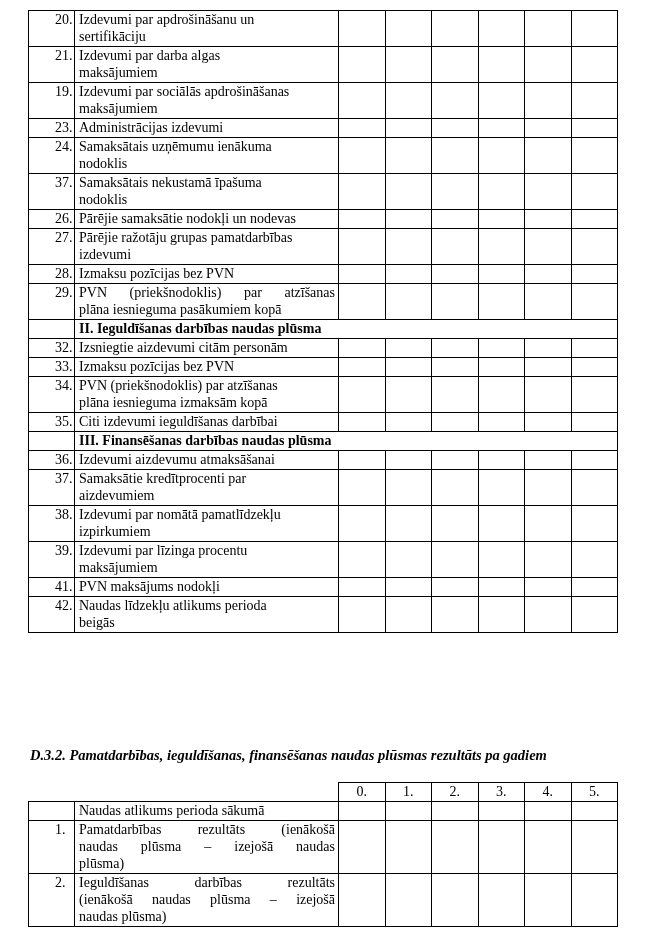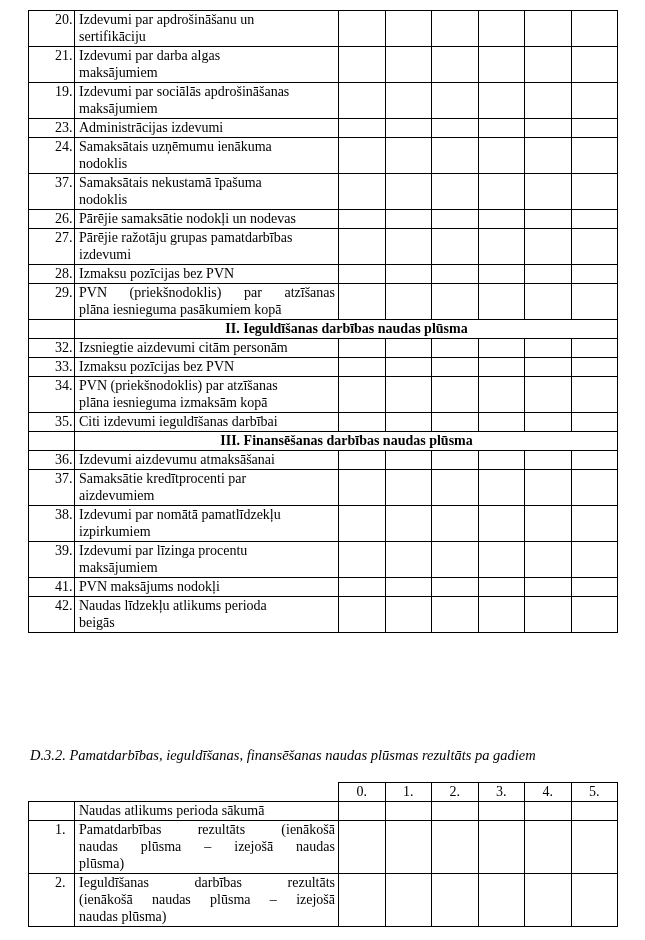--- a/index.html
+++ b/index.html
@@ -37,21 +37,21 @@
     border: 1px solid #000000;
     vertical-align: top;
     padding: 0 3px 1px 4px;
     line-height: 17px;
     overflow: hidden;
   }
   td.num {
     padding-left: 26px;
   }
   td.section-cell {
-    text-align: center;
+    text-align: left;
     font-weight: bold;
   }
   td.nb {
     border: none;
     background: transparent;
   }
   td.ch {
     text-align: center;
     padding-left: 0;
     padding-right: 0;
@@ -72,21 +72,21 @@
     content: "";
     display: inline-block;
     width: 100%;
     height: 0;
   }
   .h32 {
     position: absolute;
     left: 30px;
     top: 746px;
     width: 600px;
-    font-weight: normal;
+    font-weight: bold;
     font-style: italic;
     font-size: 14.5px;
     line-height: 18px;
   }
 </style>
 </head>
 <body>
 
 <div class="page">
 

